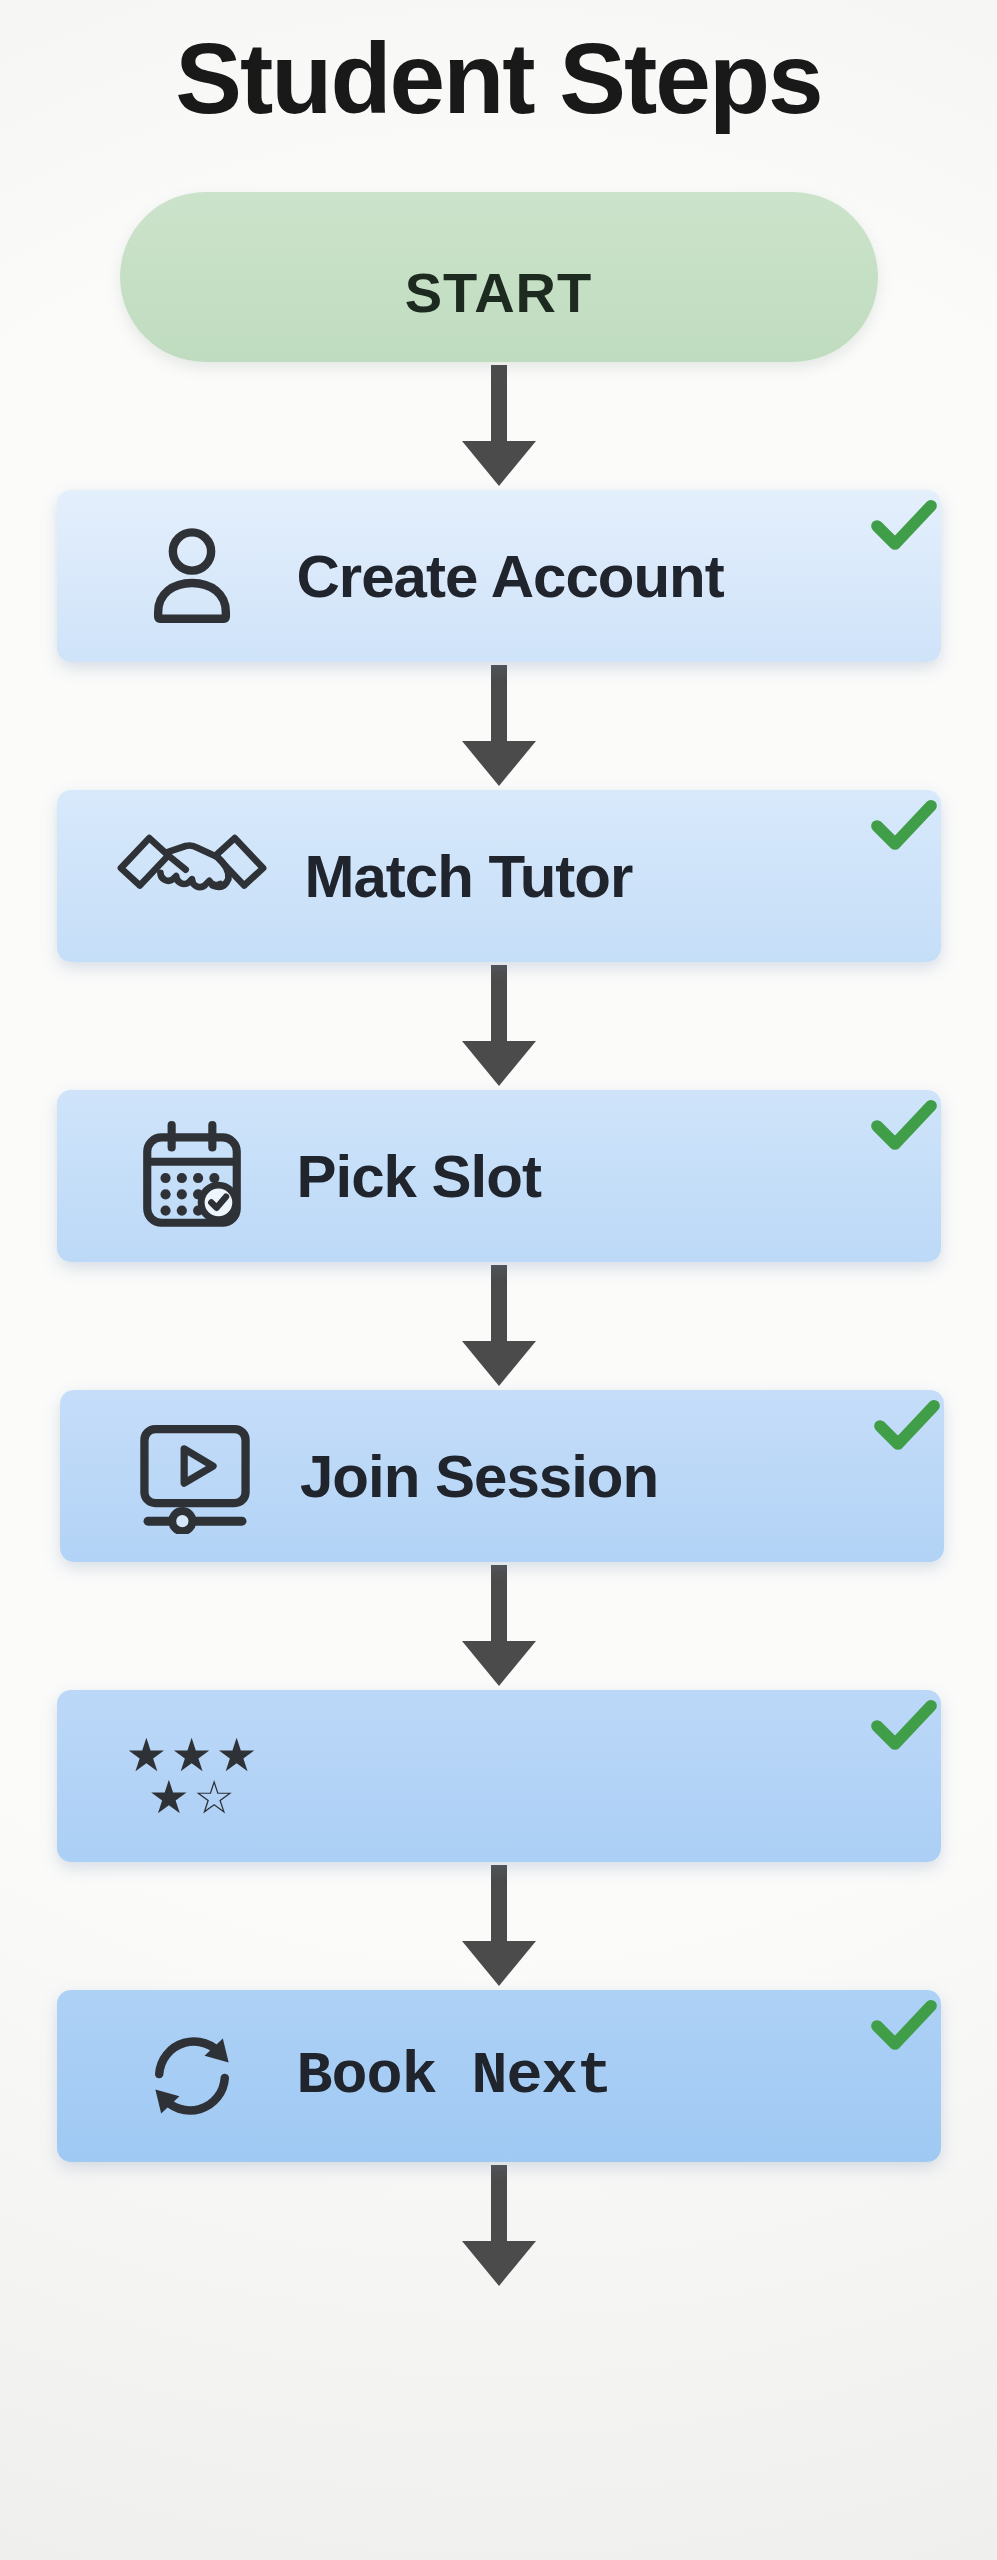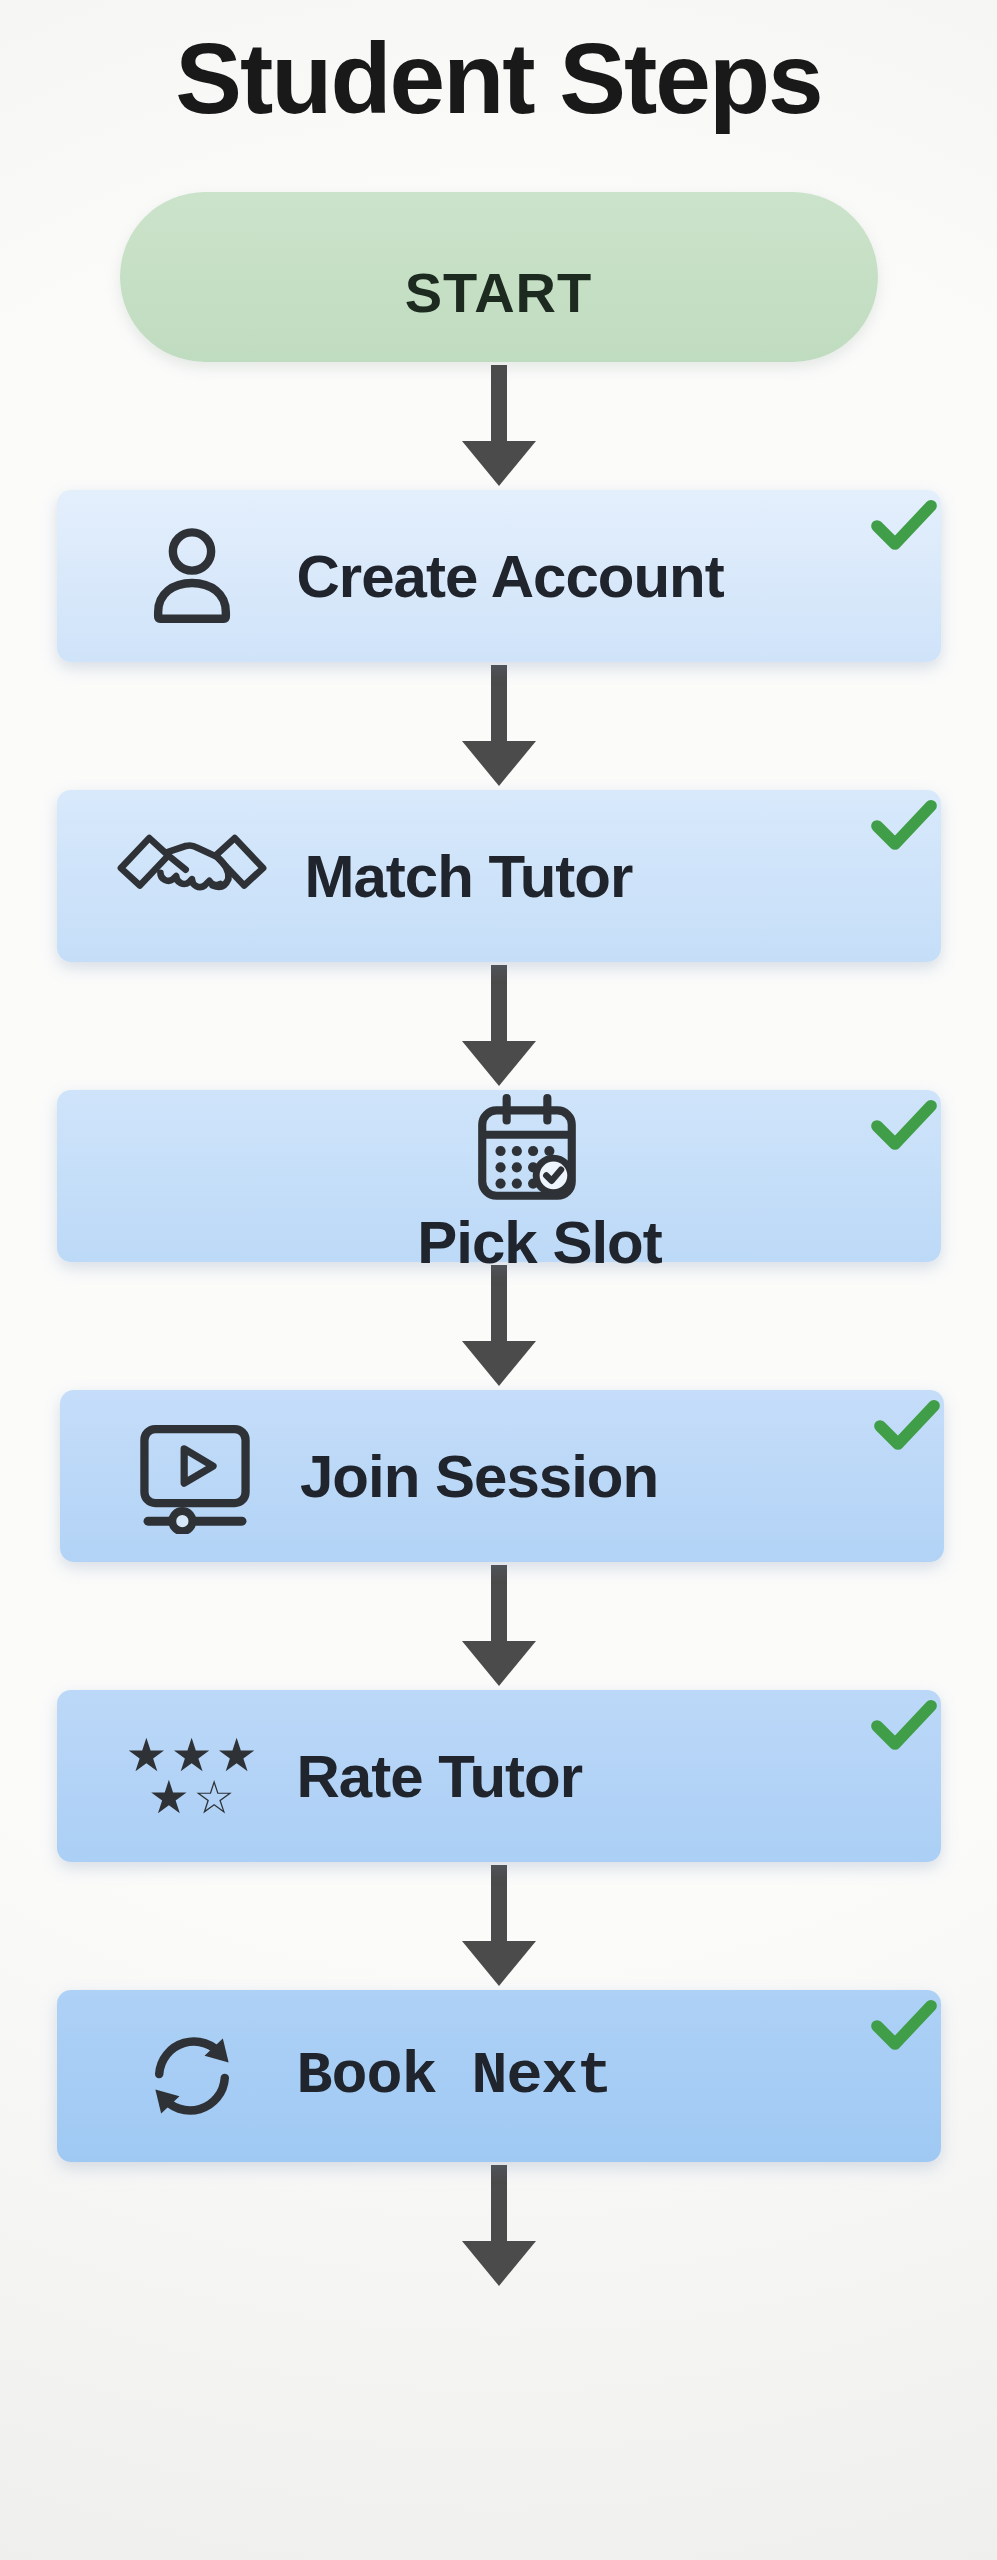--- a/index.html
+++ b/index.html
@@ -116,21 +116,21 @@
     </span>
   </div>
 
   <div class="arrow" style="color: rgb(75, 75, 75);">
     <svg width="90" height="122" viewBox="0 0 90 122">
         <rect x="37" y="0" width="16" height="78" fill="currentColor"></rect>
         <polygon points="8,76 82,76 45,121" fill="currentColor"></polygon>
       </svg>
   </div>
 
-  <div class="step" style="background: linear-gradient(rgb(207, 228, 250), rgb(188, 217, 247)); flex-direction: column;">
+  <div class="step" style="background: linear-gradient(rgb(207, 228, 250), rgb(188, 217, 247));">
     <span class="icon" style="color: rgb(46, 50, 55);">
       <svg width="118" height="118" viewBox="0 0 56 58" fill="none" stroke="currentColor" stroke-width="4" stroke-linecap="round">
         <rect x="6" y="10" width="44" height="42" rx="7"></rect>
         <line x1="18" y1="4" x2="18" y2="15"></line>
         <line x1="38" y1="4" x2="38" y2="15"></line>
         <line x1="6.5" y1="22" x2="49.5" y2="22"></line>
         <g fill="currentColor" stroke="none">
           <circle cx="15" cy="30" r="2.5"></circle>
             <circle cx="23" cy="30" r="2.5"></circle>
             <circle cx="31" cy="30" r="2.5"></circle>
@@ -185,21 +185,20 @@
       </svg>
   </div>
 
   <div class="step" style="background: linear-gradient(rgb(188, 216, 248), rgb(171, 207, 245));">
     <span class="icon" style="color: rgb(46, 50, 55);">
       <span class="stars">
         <span>★★★</span>
         <span>★☆</span>
       </span>
     </span>
-    <span class="label" style="color: rgb(32, 36, 44);">Rate Tutor</span>
     <span class="check" style="color: rgb(63, 158, 71);">
       <svg width="72" height="60" viewBox="0 0 32 26" fill="none" stroke="currentColor" stroke-width="5.2" stroke-linecap="round" stroke-linejoin="round">
           <path d="M4 13 L12 21 L28 4"></path>
         </svg>
     </span>
   </div>
 
   <div class="arrow" style="color: rgb(75, 75, 75);">
     <svg width="90" height="122" viewBox="0 0 90 122">
         <rect x="37" y="0" width="16" height="78" fill="currentColor"></rect>

